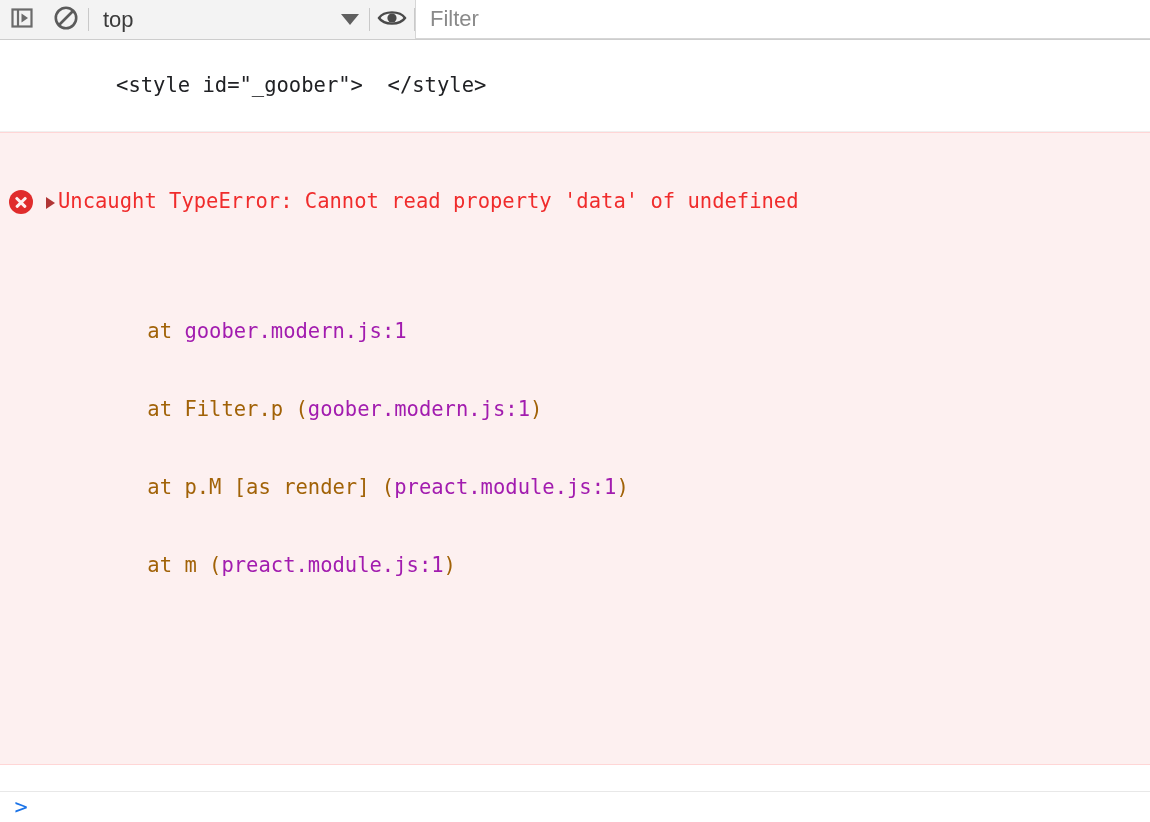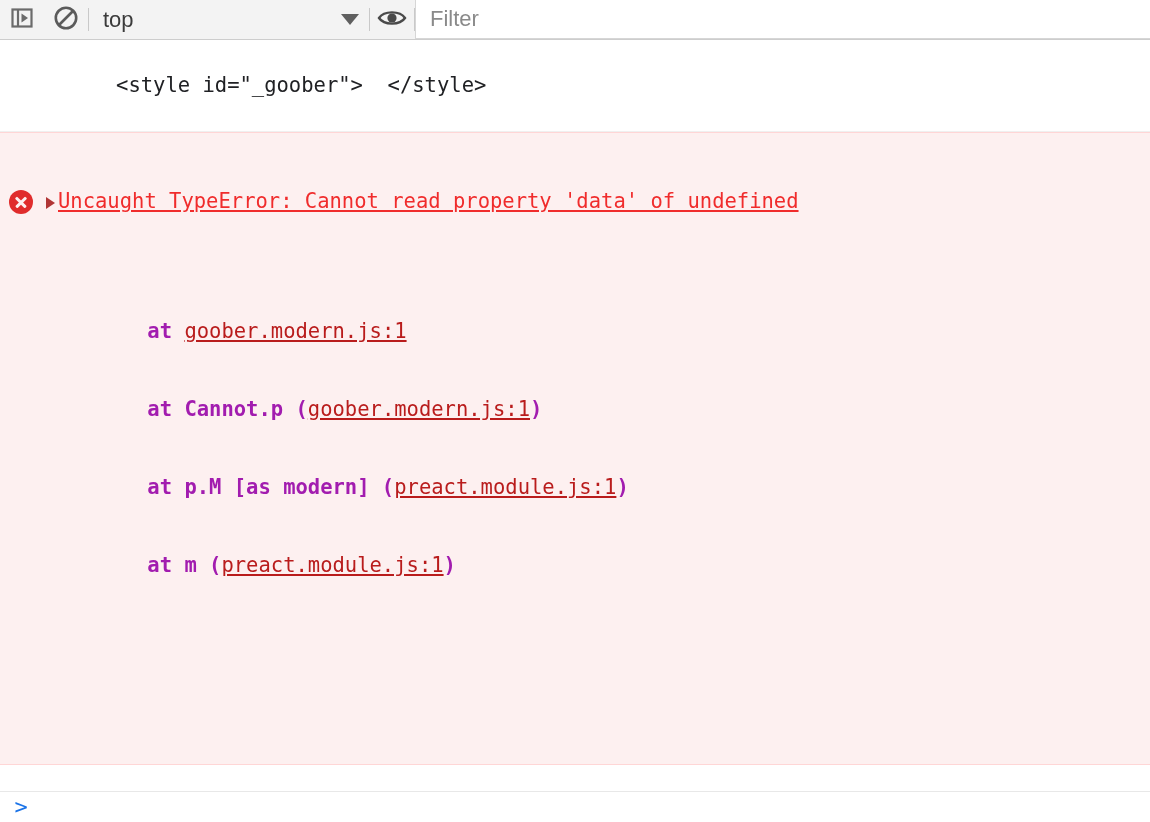--- a/index.html
+++ b/index.html
@@ -121,21 +121,20 @@
   .row-error {
     background: #fdf0f0;
     border-top: 1px solid #ffd6d6;
     border-bottom: 1px solid #ffd6d6;
     color: #f02c2c;
   }
 
   .row-head {
     display: flex;
     align-items: flex-start;
-    text-decoration: underline;
   }
   .gutter {
     width: 42px;
     min-width: 42px;
     display: flex;
     align-items: flex-start;
     justify-content: center;
     padding-top: 2px;
     box-sizing: border-box;
   }
@@ -160,24 +159,23 @@
     flex: 1;
     white-space: pre;
     overflow: hidden;
   }
 
   
   .frames {
     padding-left: 98px;
   }
   .frame { white-space: pre; }
-  .frame .fn { color: #a21caf; font-weight: bold; }
+  .frame .fn { color: #a16207; }
   .frame .lnk {
-    color: #b91c1c;
-    text-decoration: underline;
+    color: #a21caf;
     cursor: pointer;
   }
 
   
   .ico-error {
     width: 24px; height: 24px;
     border-radius: 50%;
     background: #e02c2c;
     position: relative;
     display: inline-block;
@@ -281,22 +279,22 @@
     <div class="row row-error">
       <div class="row-head">
         <div class="gutter">
           <span class="ico-error"></span>
         </div>
         <div class="discl"><i></i></div>
         <div class="msg-text">Uncaught TypeError: Cannot read property 'data' of undefined</div>
       </div>
       <div class="frames">
         <div class="frame"><span class="fn">    at </span><span class="lnk">goober.modern.js:1</span><span class="fn"></span></div>
-        <div class="frame"><span class="fn">    at Cannot.p (</span><span class="lnk">goober.modern.js:1</span><span class="fn">)</span></div>
-        <div class="frame"><span class="fn">    at p.M [as modern] (</span><span class="lnk">preact.module.js:1</span><span class="fn">)</span></div>
+        <div class="frame"><span class="fn">    at Filter.p (</span><span class="lnk">goober.modern.js:1</span><span class="fn">)</span></div>
+        <div class="frame"><span class="fn">    at p.M [as render] (</span><span class="lnk">preact.module.js:1</span><span class="fn">)</span></div>
         <div class="frame"><span class="fn">    at m (</span><span class="lnk">preact.module.js:1</span><span class="fn">)</span></div>
         
         
         
       </div>
     </div>
 
   </div>
 
   <div class="prompt-row">

